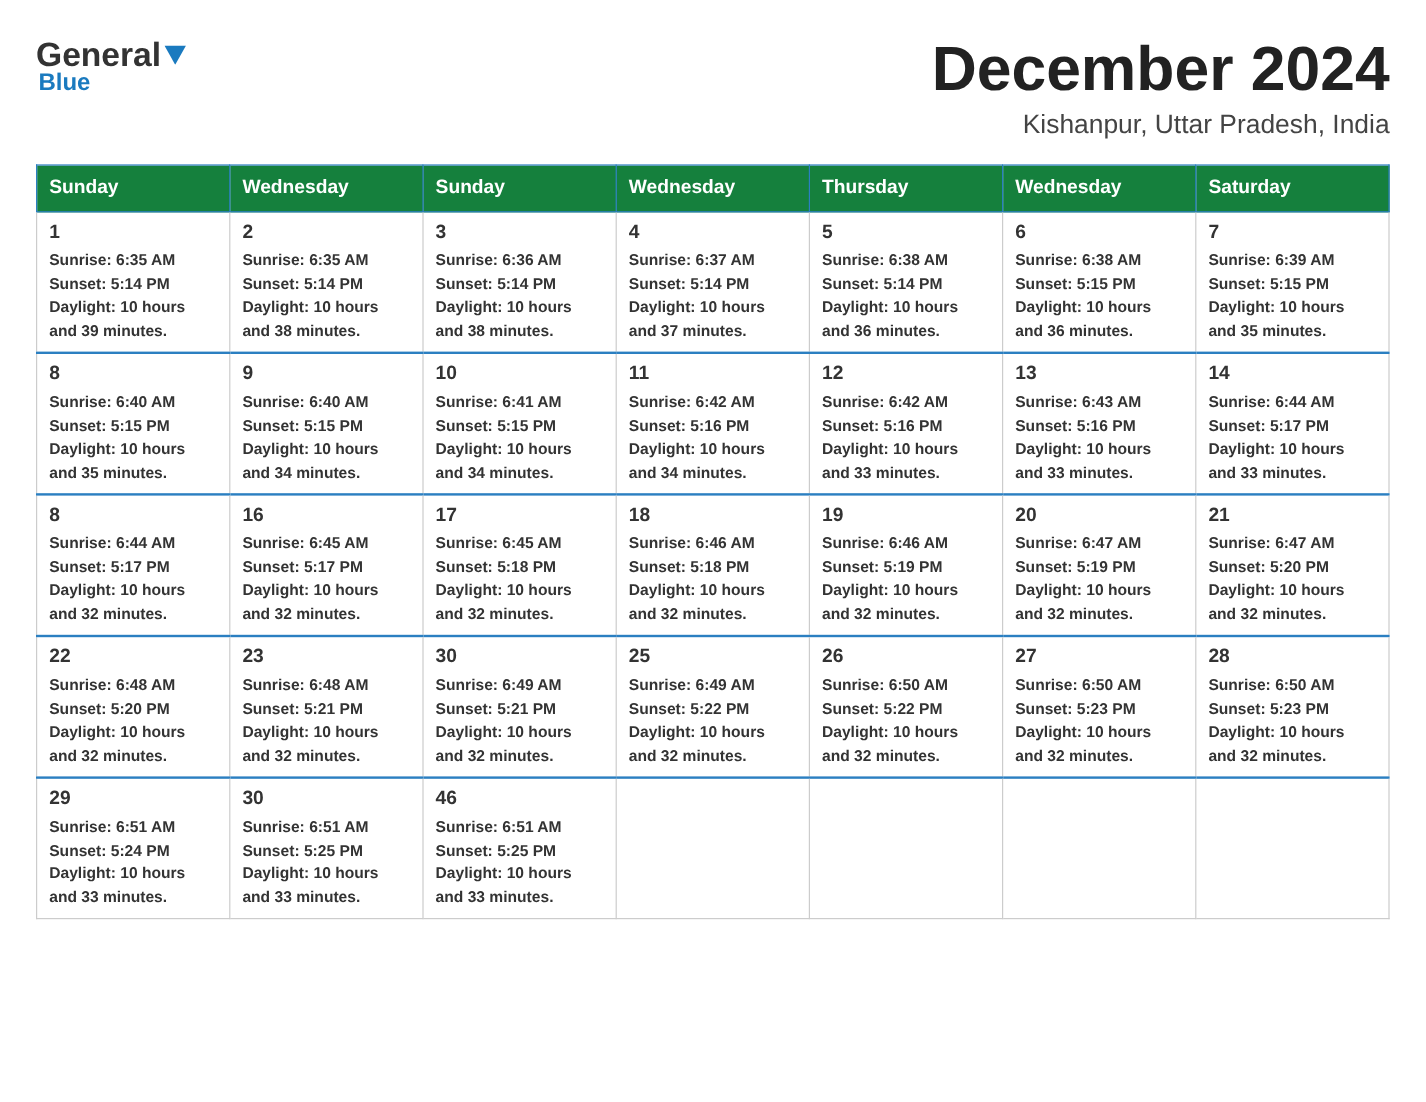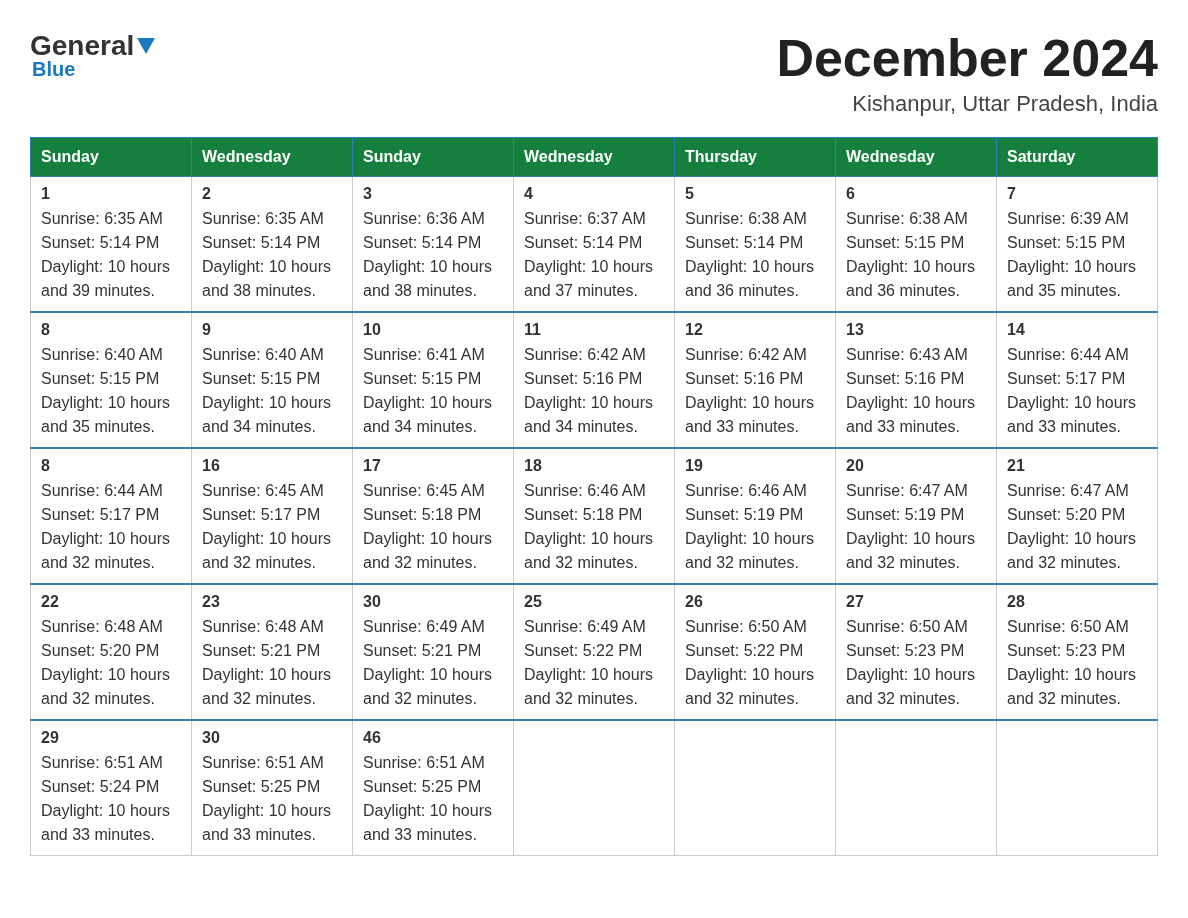--- a/index.html
+++ b/index.html
@@ -66,22 +66,23 @@
       min-height: 90px;
       height: 110px;
     }
     tbody tr td .day-number {
       font-size: 16px;
       font-weight: bold;
       margin-bottom: 4px;
       display: block;
     }
     tbody tr td .day-info {
-      font-size: 16px;
+      font-size: 13px;
       line-height: 1.5;
+      font-weight: bold;
     }
     tbody tr:not(:last-child) td {
       border-bottom: 2px solid #2b7fc1;
     }
     tbody tr td:empty {
       background: #fff;
     }
     .logo-wrapper {
       display: flex;
       align-items: center;

